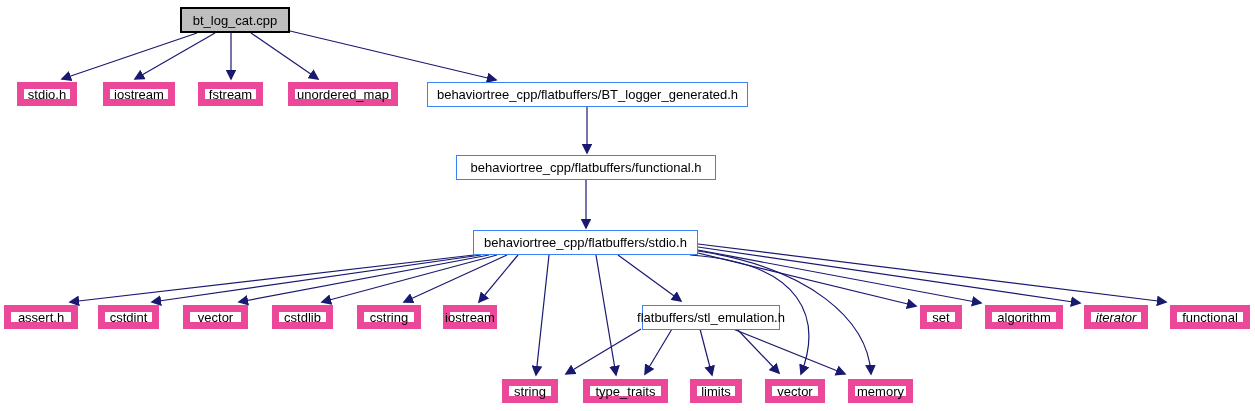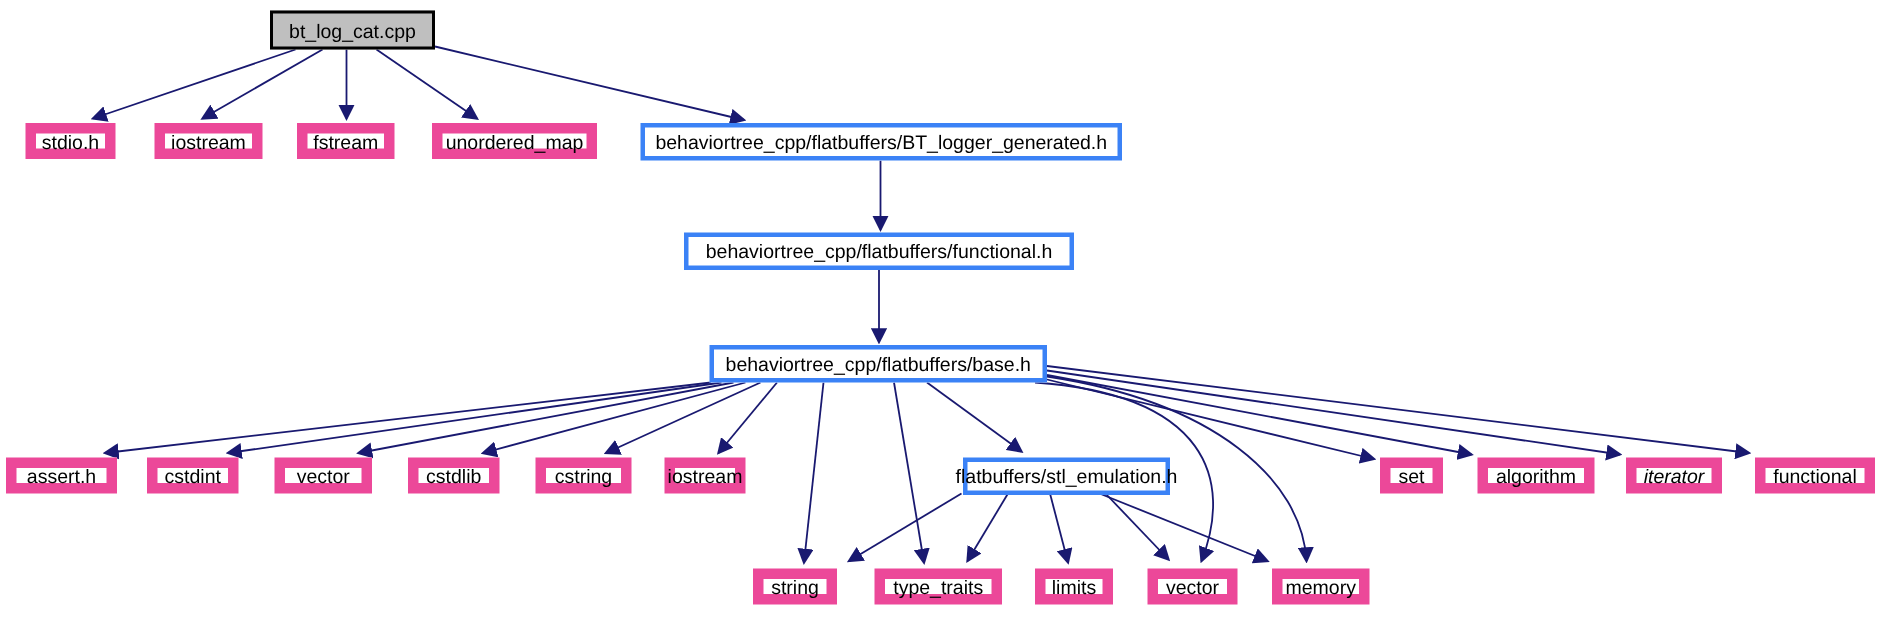--- a/index.html
+++ b/index.html
@@ -18,21 +18,21 @@
     align-items: center;
     justify-content: center;
     box-sizing: border-box;
     font-size: 13px;
     color: #000000;
     background: #ffffff;
     white-space: nowrap;
     padding: 0 0;
   }
   .node.plain  { border: 7px solid #ec4899; }
-  .node.link   { border: 3px solid #3b82f6; cursor: pointer; }
+  .node.link   { border: 1px solid #3b82f6; cursor: pointer; }
   .node.current{ border: 2px solid #000000; background: #bfbfbf; }
 </style>
 </head>
 <body>
 
 <div class="graph">
   <svg width="1255" height="411" viewBox="0 0 1255 411">
       <defs>
         <marker id="arrowhead" viewBox="0 0 10 10" refX="8.5" refY="5" markerWidth="9" markerHeight="9" orient="auto">
           <path d="M0,0 L10,5 L0,10 z" fill="#191970"></path>
@@ -67,21 +67,21 @@
       <path d="M733,329 L845,374" fill="none" stroke="#191970" stroke-width="1.2" marker-end="url(#arrowhead)"></path>
     </svg>
   <div>
       <div class="node current" style="left: 180px; top: 7px; width: 110px; height: 26px;">bt_log_cat.cpp</div>
       <div class="node plain" style="left: 17px; top: 82px; width: 60px; height: 24px;">stdio.h</div>
       <div class="node plain" style="left: 103px; top: 82px; width: 72px; height: 24px;">iostream</div>
       <div class="node plain" style="left: 198px; top: 82px; width: 65px; height: 24px;">fstream</div>
       <div class="node plain" style="left: 288px; top: 82px; width: 110px; height: 24px;">unordered_map</div>
       <div class="node link" style="left: 427px; top: 82px; width: 321px; height: 25px;">behaviortree_cpp/flatbuffers/BT_logger_generated.h</div>
       <div class="node link" style="left: 456px; top: 155px; width: 260px; height: 25px;">behaviortree_cpp/flatbuffers/functional.h</div>
-      <div class="node link" style="left: 473px; top: 230px; width: 225px; height: 25px;">behaviortree_cpp/flatbuffers/base.h</div>
+      <div class="node link" style="left: 473px; top: 230px; width: 225px; height: 25px;">behaviortree_cpp/flatbuffers/stdio.h</div>
       <div class="node plain" style="left: 4px; top: 305px; width: 74px; height: 24px;">assert.h</div>
       <div class="node plain" style="left: 98px; top: 305px; width: 61px; height: 24px;">cstdint</div>
       <div class="node plain" style="left: 183px; top: 305px; width: 65px; height: 24px;">vector</div>
       <div class="node plain" style="left: 272px; top: 305px; width: 61px; height: 24px;">cstdlib</div>
       <div class="node plain" style="left: 357px; top: 305px; width: 64px; height: 24px;">cstring</div>
       <div class="node plain" style="left: 443px; top: 305px; width: 54px; height: 24px;">iostream</div>
       <div class="node link" style="left: 623px; top: 305px; width: 138px; height: 25px; margin-left: 19px;">flatbuffers/stl_emulation.h</div>
       <div class="node plain" style="left: 920px; top: 305px; width: 42px; height: 24px;">set</div>
       <div class="node plain" style="left: 985px; top: 305px; width: 78px; height: 24px;">algorithm</div>
       <div class="node plain" style="left: 1084px; top: 305px; width: 64px; height: 24px; font-style: italic;">iterator</div>

